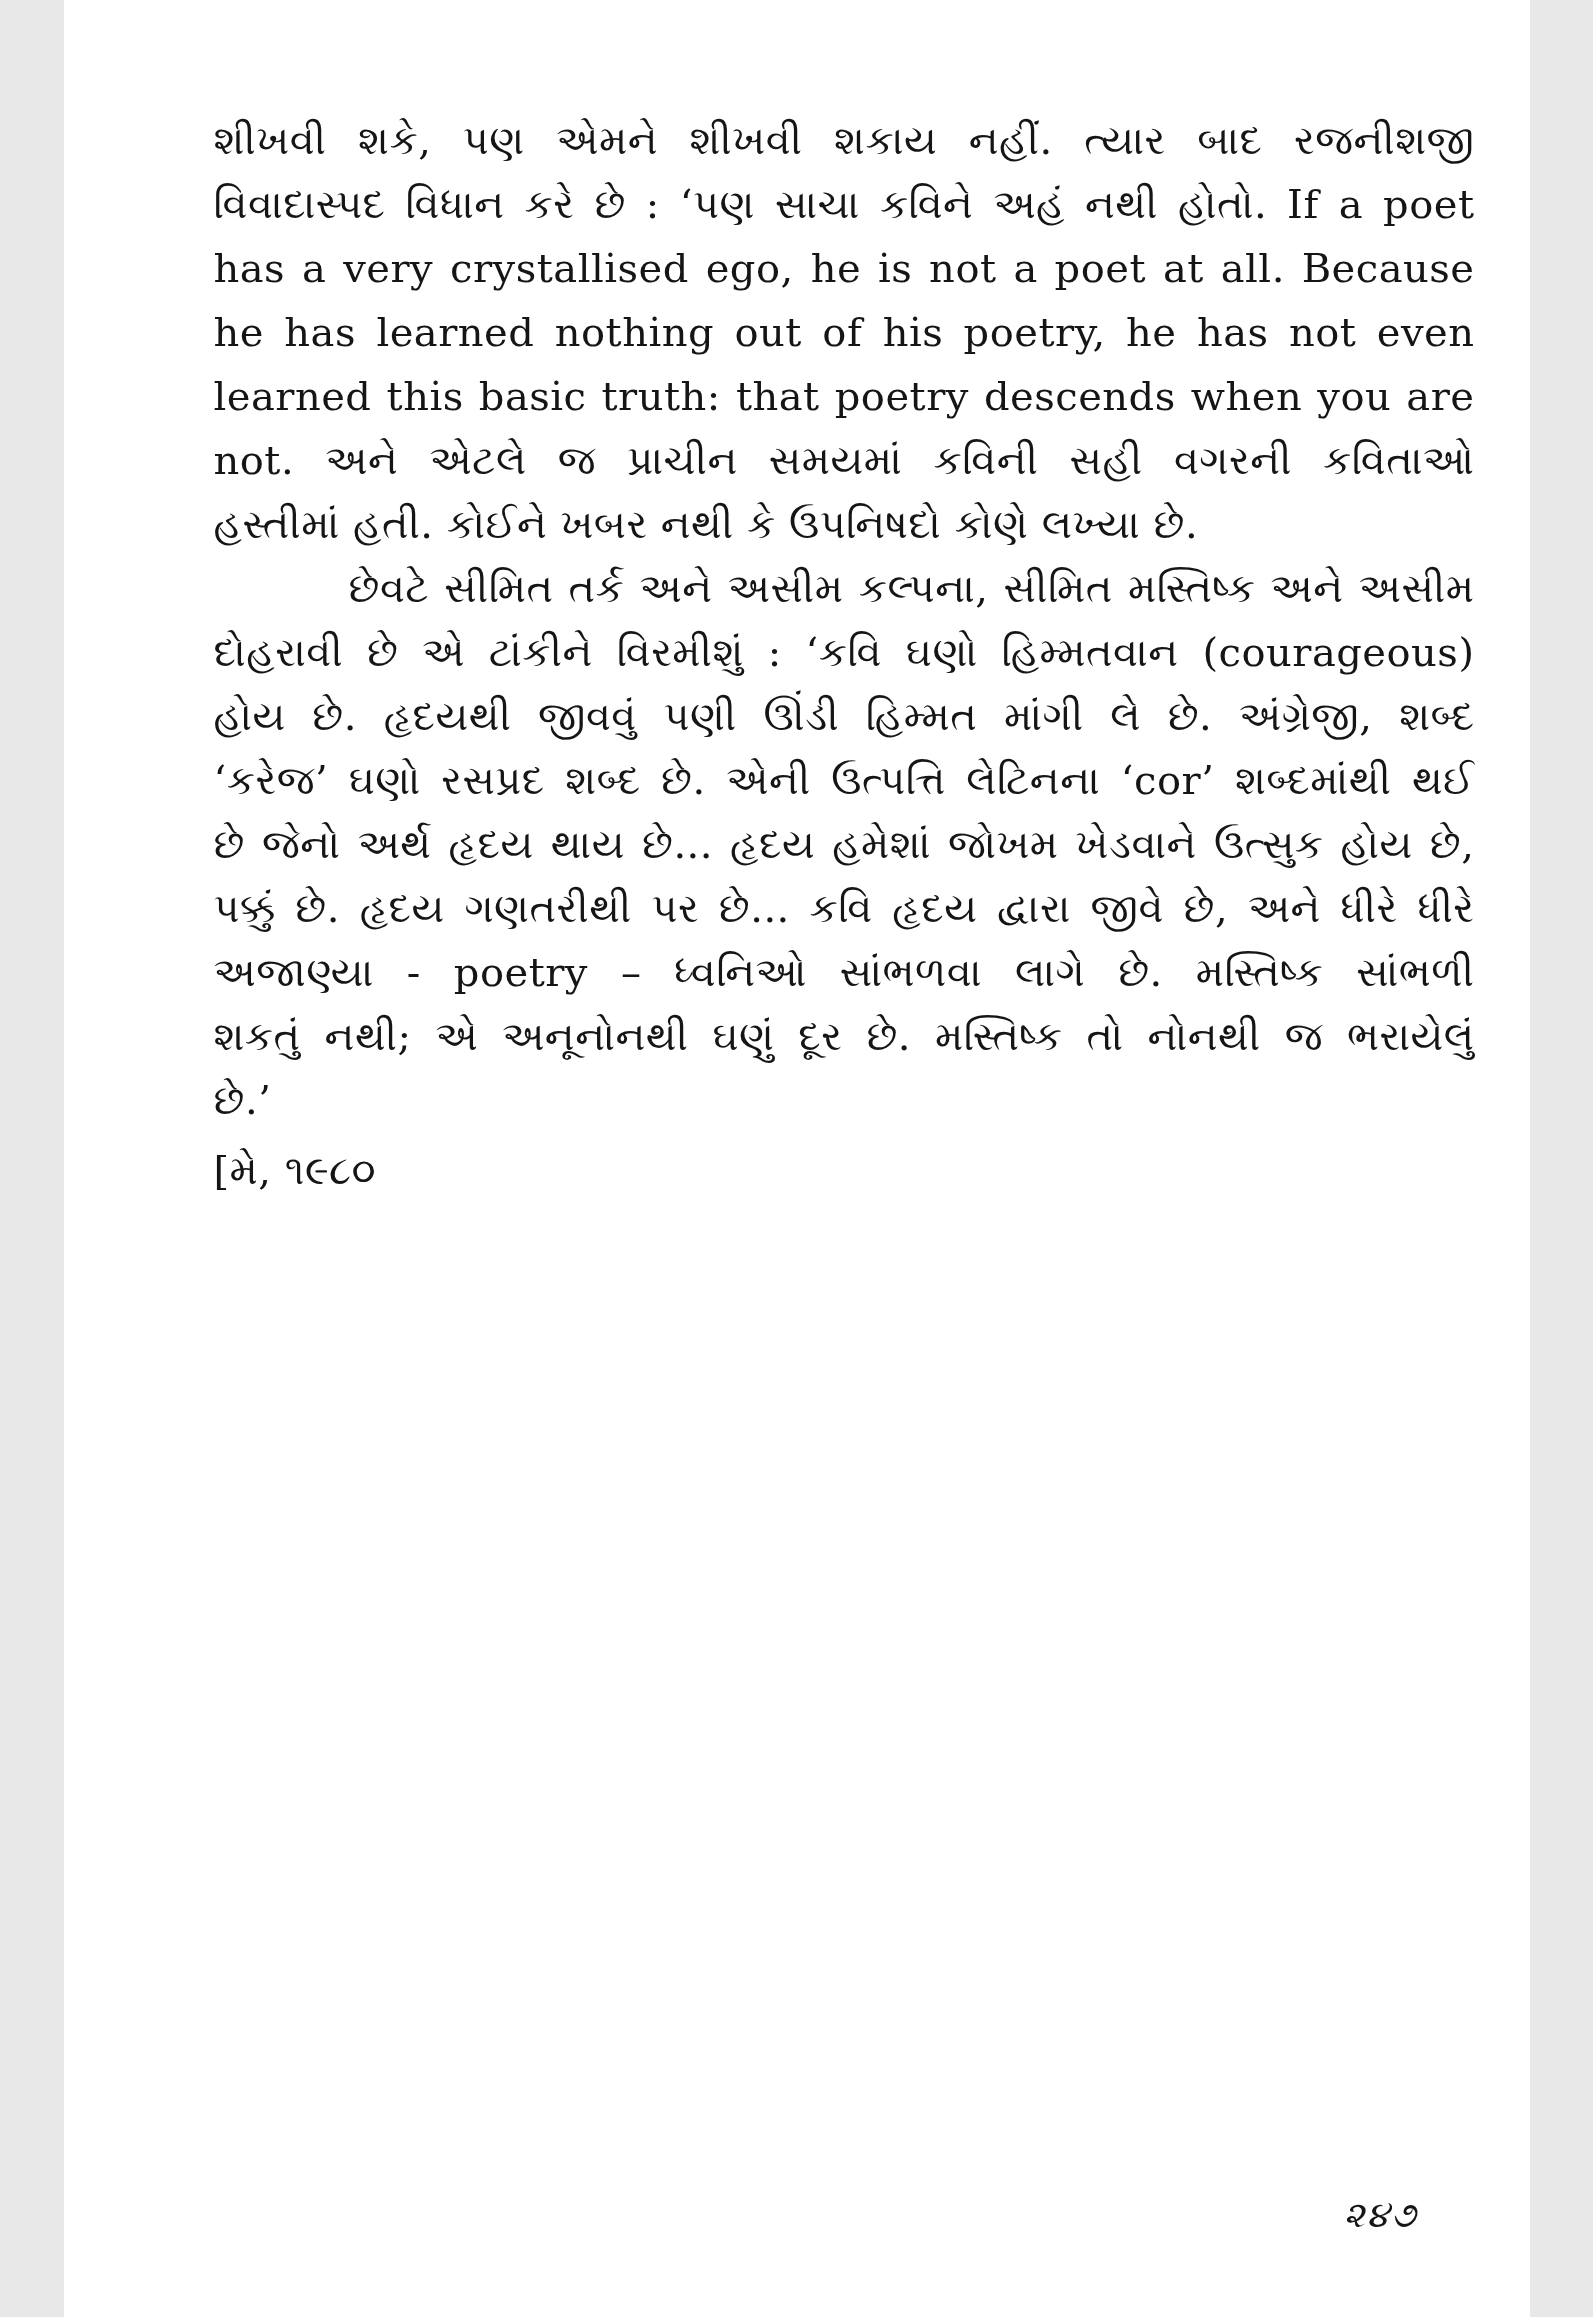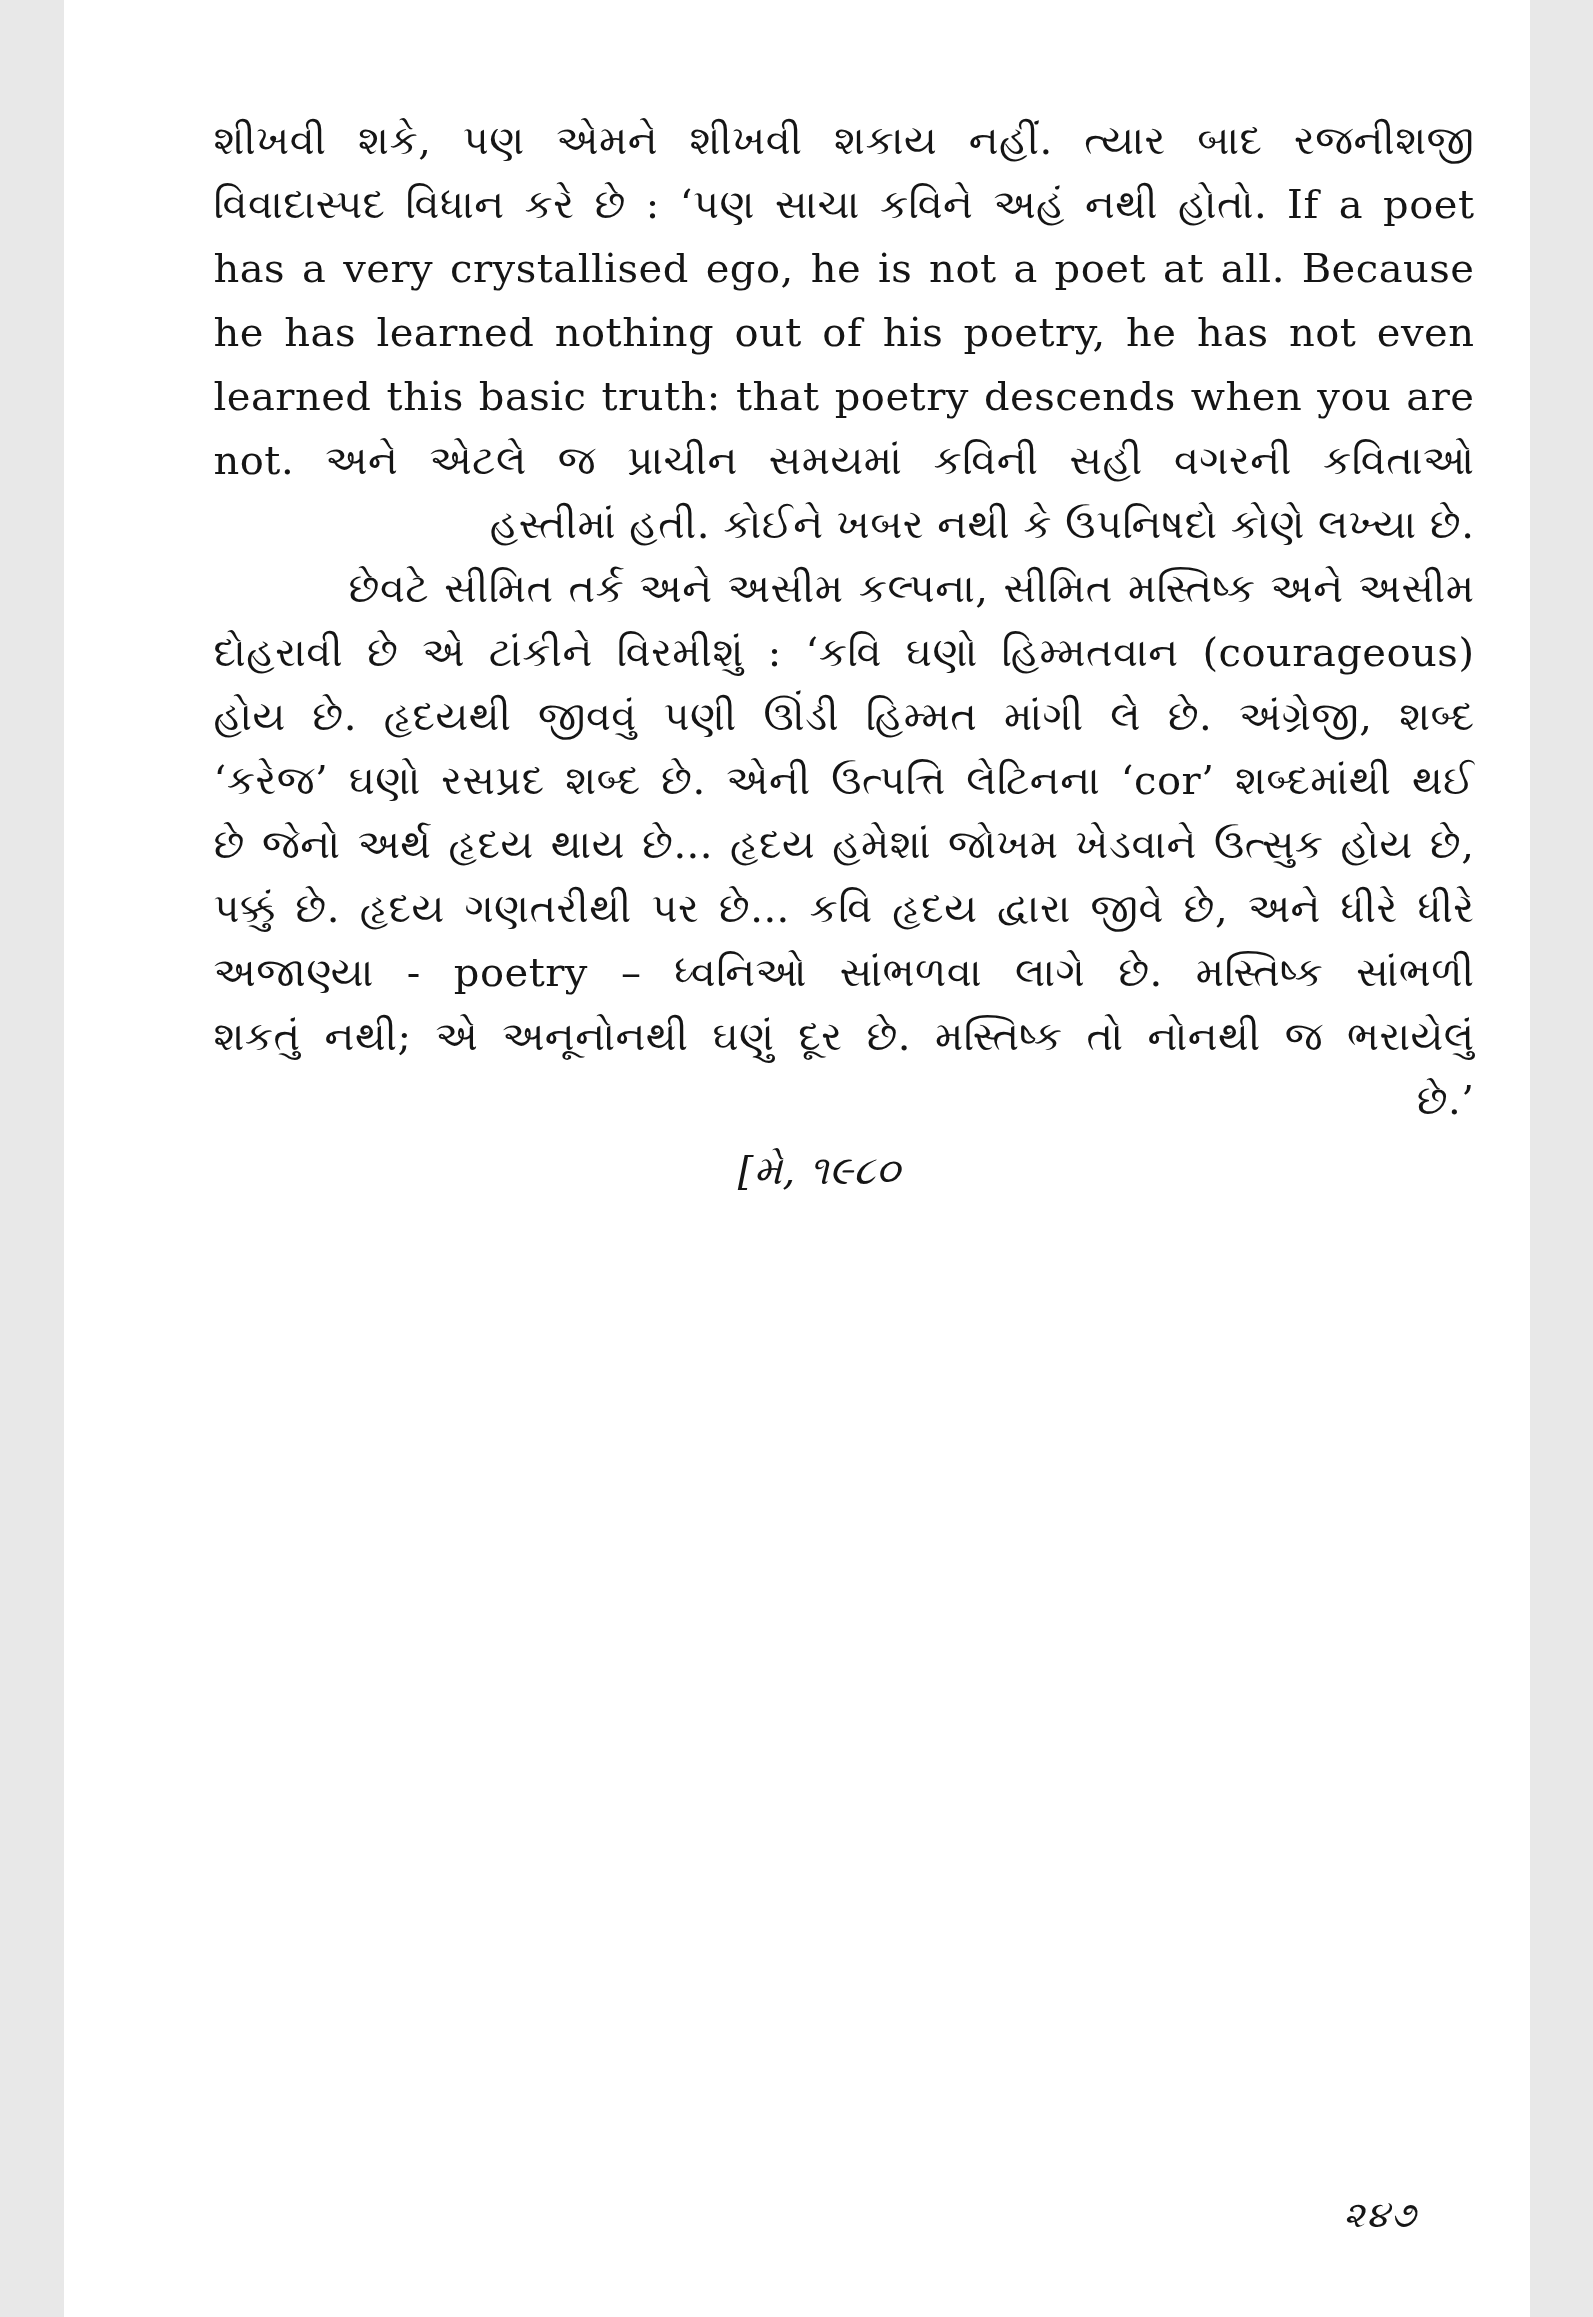--- a/index.html
+++ b/index.html
@@ -21,36 +21,35 @@
     position: absolute;
     left: 150px;
     top: 108px;
     width: 1261px;
     font-size: 40px;
     line-height: 64px;
     letter-spacing: 0.5px;
   }
   .line {
     white-space: nowrap;
-    text-align: right;
+    text-align: left;
   }
   
   .line.fill {
     white-space: normal;
     text-align: justify;
     text-align-last: justify;
   }
   .line.indent {
     text-indent: 135px;
   }
   .date-line {
-    text-align: center;
+    text-align: left;
     padding-right: 50px;
     margin-top: 5.8px;
-    font-style: italic;
   }
   .page-number {
     position: absolute;
     left: 1280px;
     top: 2194px;
     font-size: 36px;
     letter-spacing: 1.9px;
     font-style: italic;
   }
 </style>

